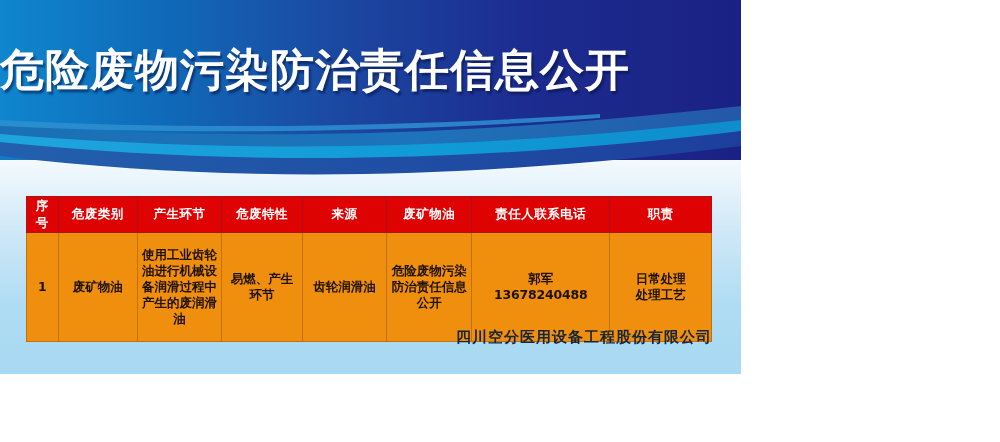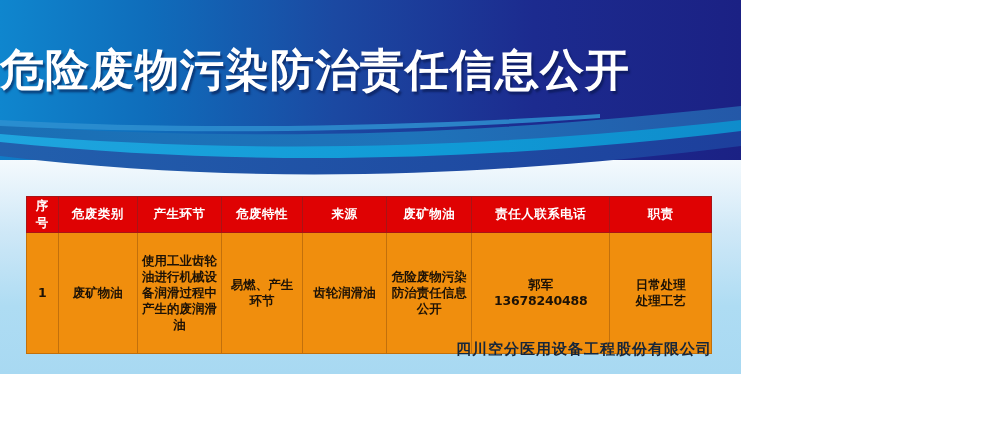--- a/index.html
+++ b/index.html
@@ -87,21 +87,21 @@
     letter-spacing: 0.5px;
     text-align: center;
     vertical-align: middle;
   }
   table.hw-table td {
     background: #f08e0d;
     color: #1d1206;
     font-size: 12.5px;
     font-weight: bold;
     height: 74px;
-    padding: 20px 3px;
+    padding: 14px 3px;
     border: 1px solid #c2700b;
     text-align: center;
     vertical-align: middle;
     line-height: 1.28;
   }
   td.cell-wrap {
     text-align: left;
     padding-left: 4px;
     padding-right: 4px;
   }
@@ -117,21 +117,20 @@
     position: absolute;
     left: 0;
     top: 328px;
     width: 712px;
     text-align: right;
     font-size: 15px;
     font-weight: bold;
     color: #16263a;
     letter-spacing: 1px;
     white-space: nowrap;
-    margin-top: 12px;
   }
 </style>
 </head>
 <body>
 
 <div class="poster">
 
   <div class="banner">
     <div class="banner-bg"></div>
 

